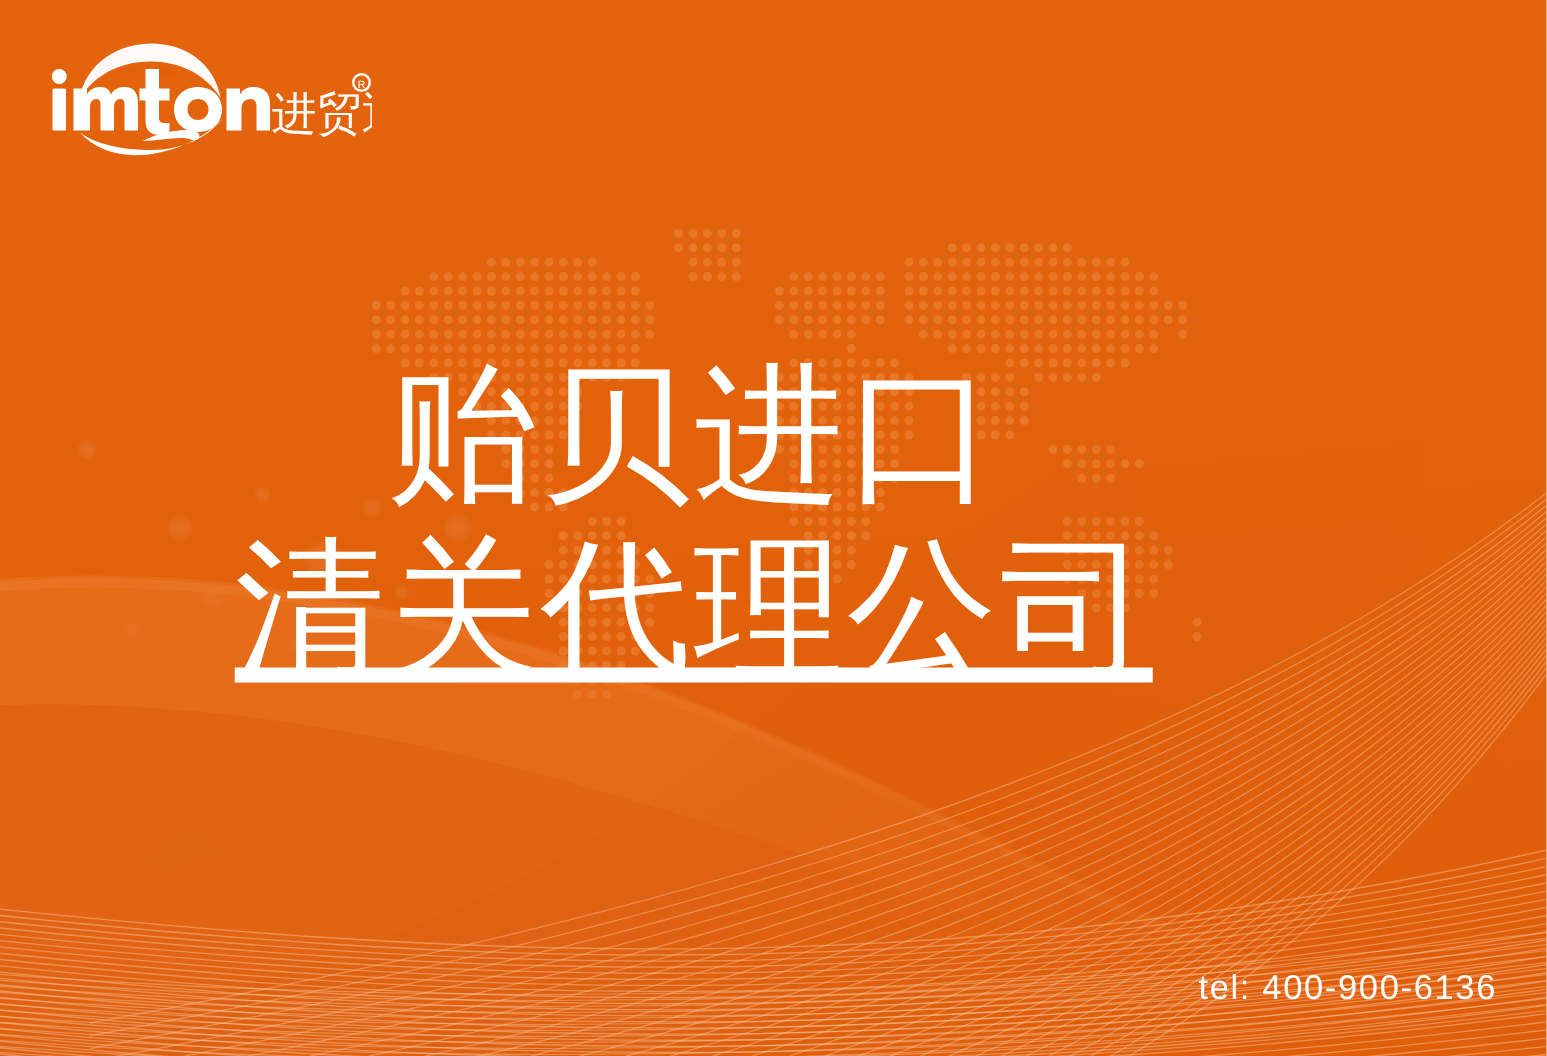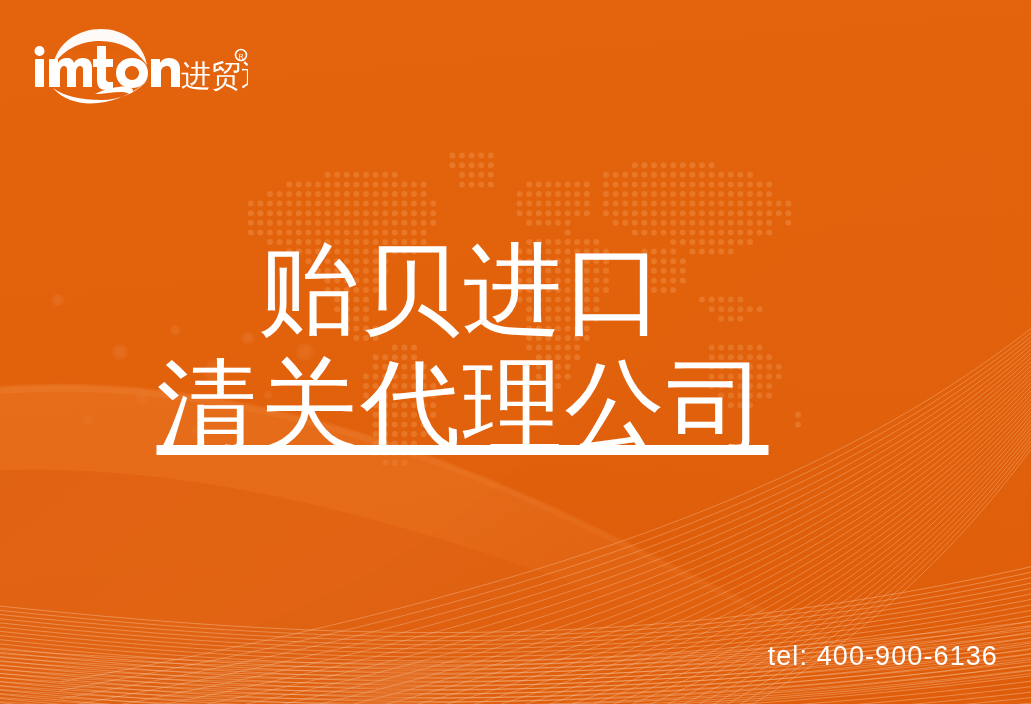--- a/index.html
+++ b/index.html
@@ -60,21 +60,21 @@
     font-family: "DejaVu Sans", "Liberation Sans", sans-serif;
   }
   #headline-line-1 { font-size: 100px; }
   #headline-line-2 { font-size: 100px; margin-top: 4px; text-decoration: underline; }
   
   #phone {
     position: absolute;
     right: 33px;
     bottom: 32px;
     color: #ffffff;
-    font-size: 27px;
+    font-size: 23px;
     letter-spacing: 1.1px;
     font-family: "Liberation Sans", "DejaVu Sans", sans-serif;
     white-space: nowrap;
   }
 </style>
 </head>
 <body>
 
 <div id="banner">
 

